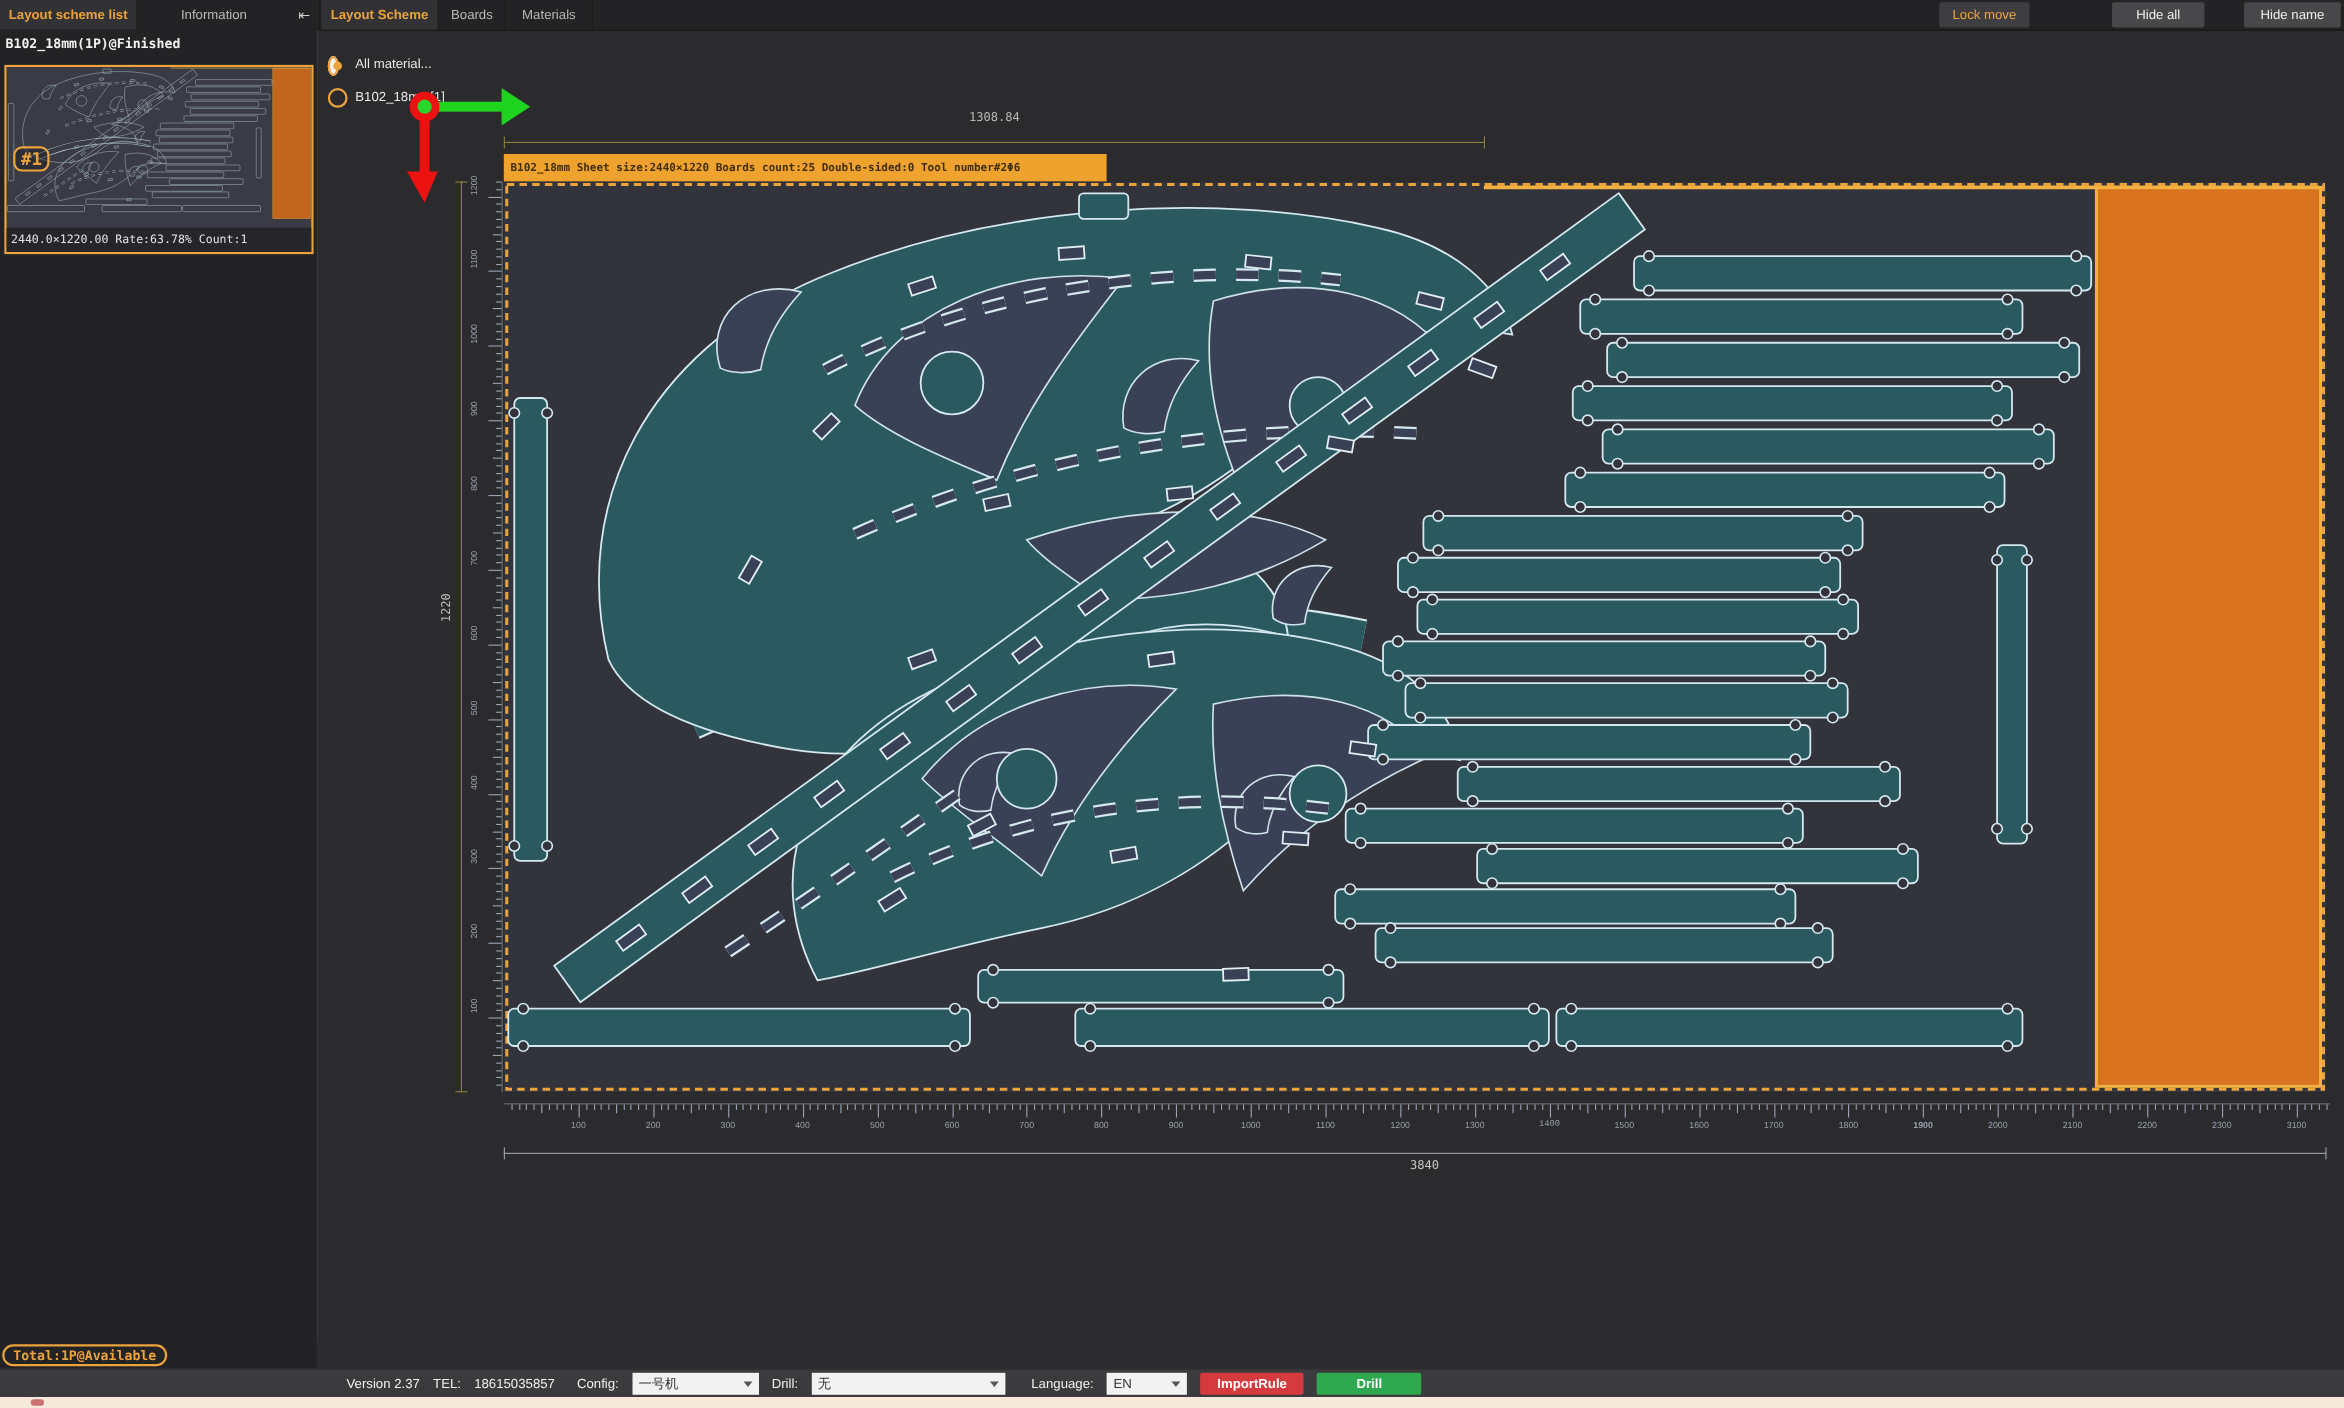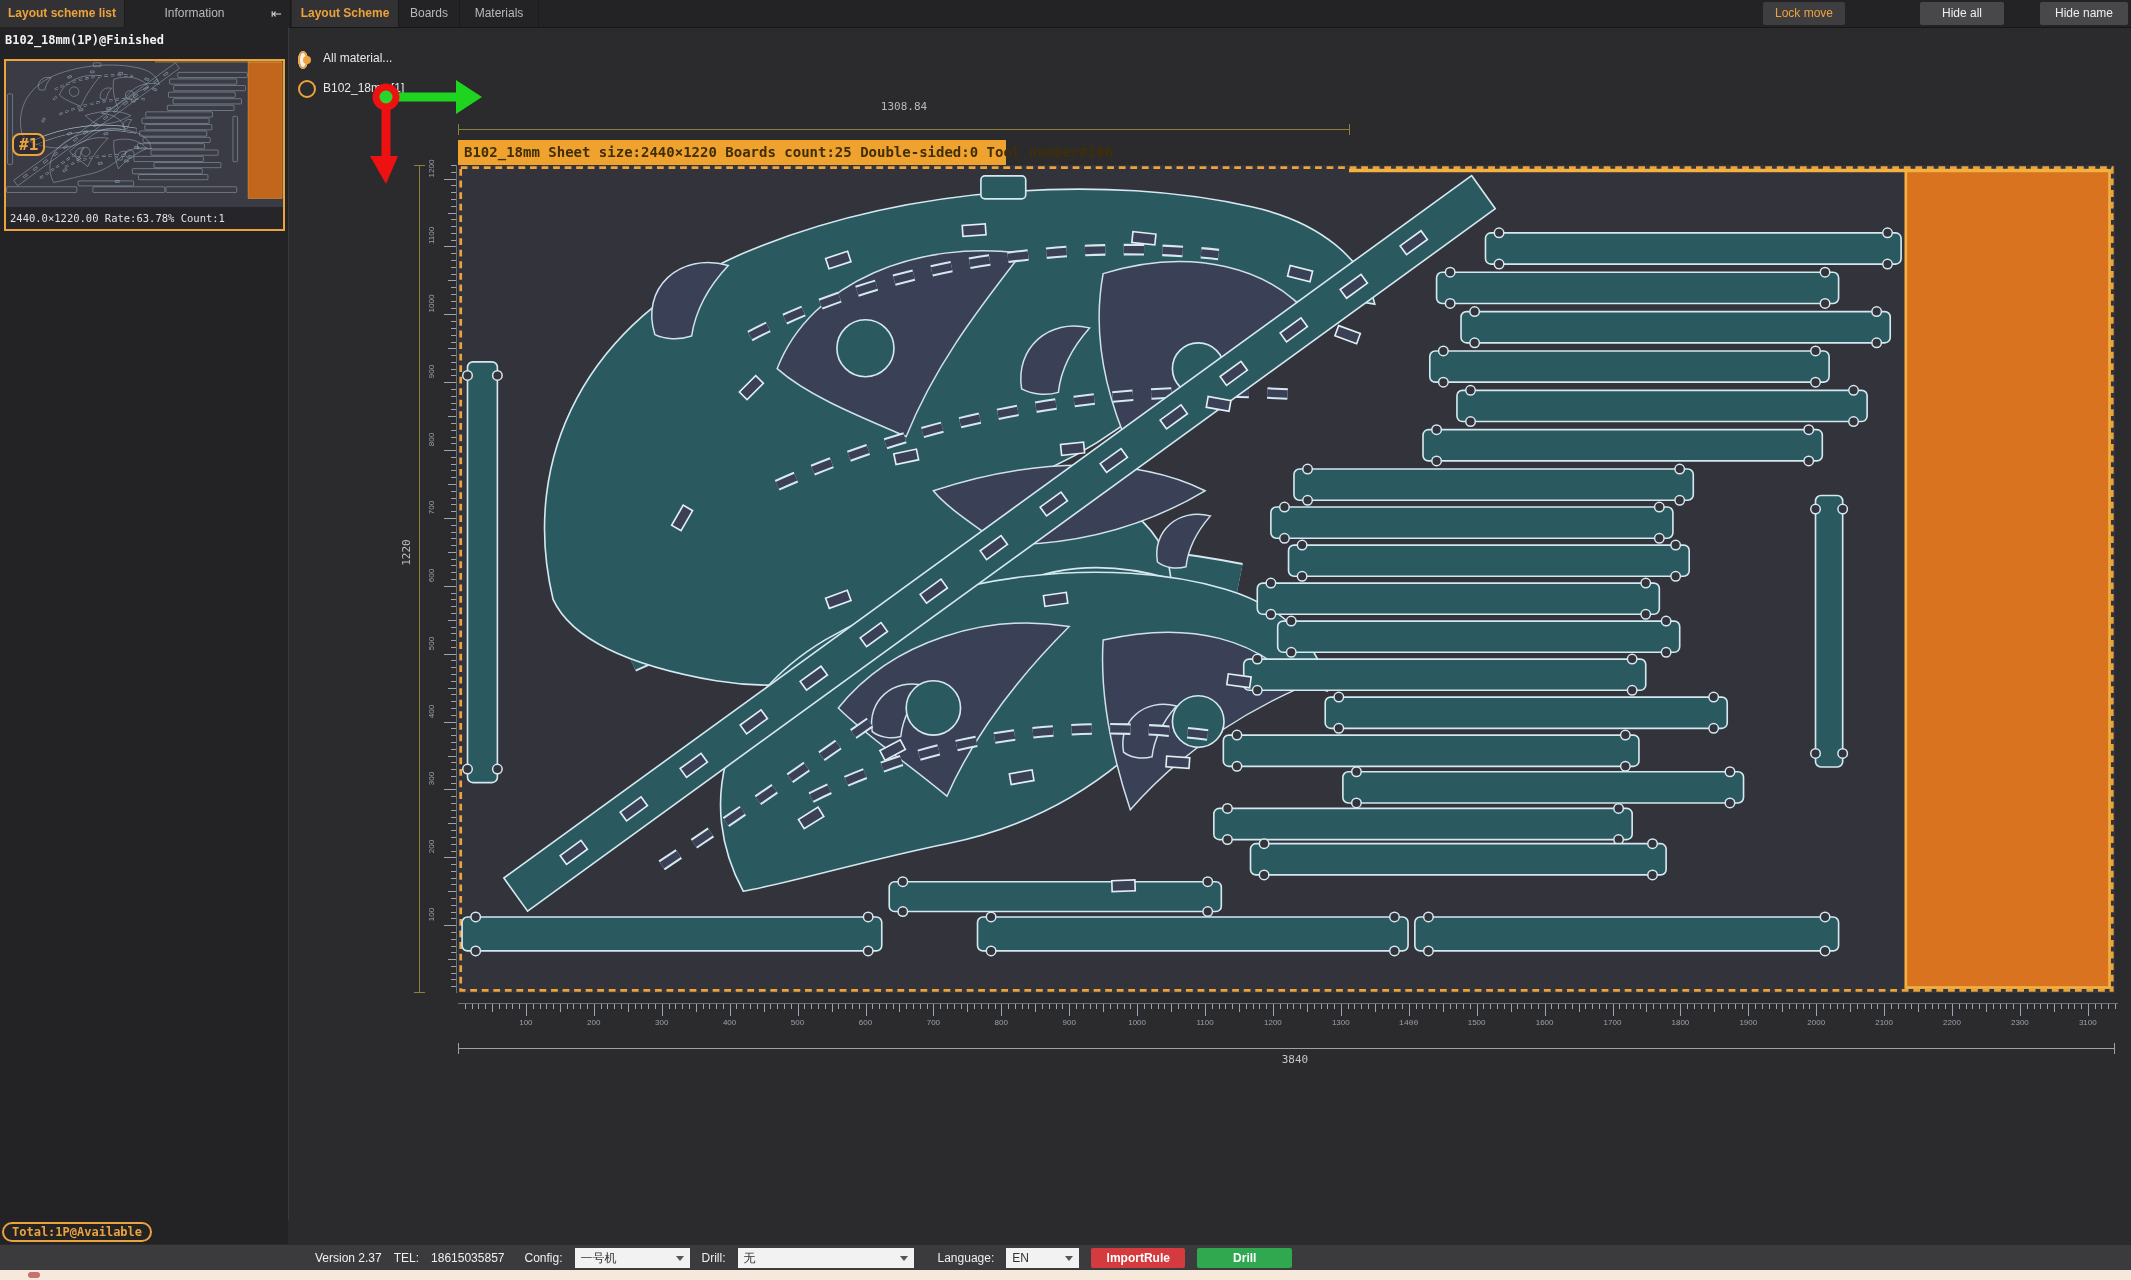--- a/index.html
+++ b/index.html
@@ -28,21 +28,21 @@
                font-size:12px;font-weight:bold;padding:1px 8px;background:#232325;z-index:6;}
 
   
   .radio-row{position:absolute;height:18px;}
   .radio{position:absolute;left:0;top:0;width:14px;height:14px;border:2px solid var(--accent);border-radius:50%;background:transparent;}
   .radio .dot{position:absolute;left:3px;top:3px;width:8px;height:8px;border-radius:50%;background:var(--accent);display:none;}
   .radio.sel .dot{display:block;}
   .radio-label{position:absolute;left:25px;top:1px;font-size:12px;color:#e8e8e8;white-space:nowrap;}
 
   .infobar{position:absolute;left:458px;top:140px;width:548px;height:25px;line-height:25px;background:var(--orangebar);
-           color:#3f2e06;font-size:14px;font-weight:bold;padding-left:6px;box-sizing:border-box;white-space:nowrap;}
+           color:#3f2e06;font-size:10px;font-weight:bold;padding-left:6px;box-sizing:border-box;white-space:nowrap;}
 
   .dim-line{position:absolute;background:#8c7f3a;}
   .dim-line.gray{background:#9aa2aa;}
   .dim-tick{position:absolute;background:#8c7f3a;}
   .dim-tick.gray{background:#9aa2aa;}
   .dim-label{position:absolute;font-size:11px;color:#b9b9b9;text-align:center;}
 
   
   .ruler{position:absolute;}
   .rtick{position:absolute;background:#9aa4b2;}
@@ -734,21 +734,21 @@
       <div class="rlabel" style="left: 596.2px; top: 14px; width: 30px;">900</div>
       <div class="rlabel" style="left: 664.1px; top: 14px; width: 30px;">1000</div>
       <div class="rlabel" style="left: 732px; top: 14px; width: 30px;">1100</div>
       <div class="rlabel" style="left: 799.9px; top: 14px; width: 30px;">1200</div>
       <div class="rlabel" style="left: 867.8px; top: 14px; width: 30px;">1300</div>
       <div class="rlabel" style="left: 935.7px; top: 14px; width: 30px; font-family: Liberation Mono, monospace;">1400</div>
       <div class="rlabel" style="left: 1003.6px; top: 14px; width: 30px;">1500</div>
       <div class="rlabel" style="left: 1071.6px; top: 14px; width: 30px;">1600</div>
       <div class="rlabel" style="left: 1139.5px; top: 14px; width: 30px;">1700</div>
       <div class="rlabel" style="left: 1207.4px; top: 14px; width: 30px;">1800</div>
-      <div class="rlabel" style="left: 1275.3px; top: 14px; width: 30px;">1900</div>
+      <div class="rlabel" style="left: 1275.3px; top: 14px; width: 30px; font-weight: bold;">1900</div>
       <div class="rlabel" style="left: 1343.2px; top: 14px; width: 30px;">2000</div>
       <div class="rlabel" style="left: 1411.1px; top: 14px; width: 30px;">2100</div>
       <div class="rlabel" style="left: 1479px; top: 14px; width: 30px;">2200</div>
       <div class="rlabel" style="left: 1546.9px; top: 14px; width: 30px;">2300</div>
       <div class="rlabel" style="left: 1614.8px; top: 14px; width: 30px;">3100</div>
     </div>
 
   <div class="canvas-wrap">
     <svg id="canvas-svg" viewBox="0 0 2440 1220" preserveAspectRatio="none">
         <rect class="cbg" x="0" y="0" width="2440" height="1220"></rect>

